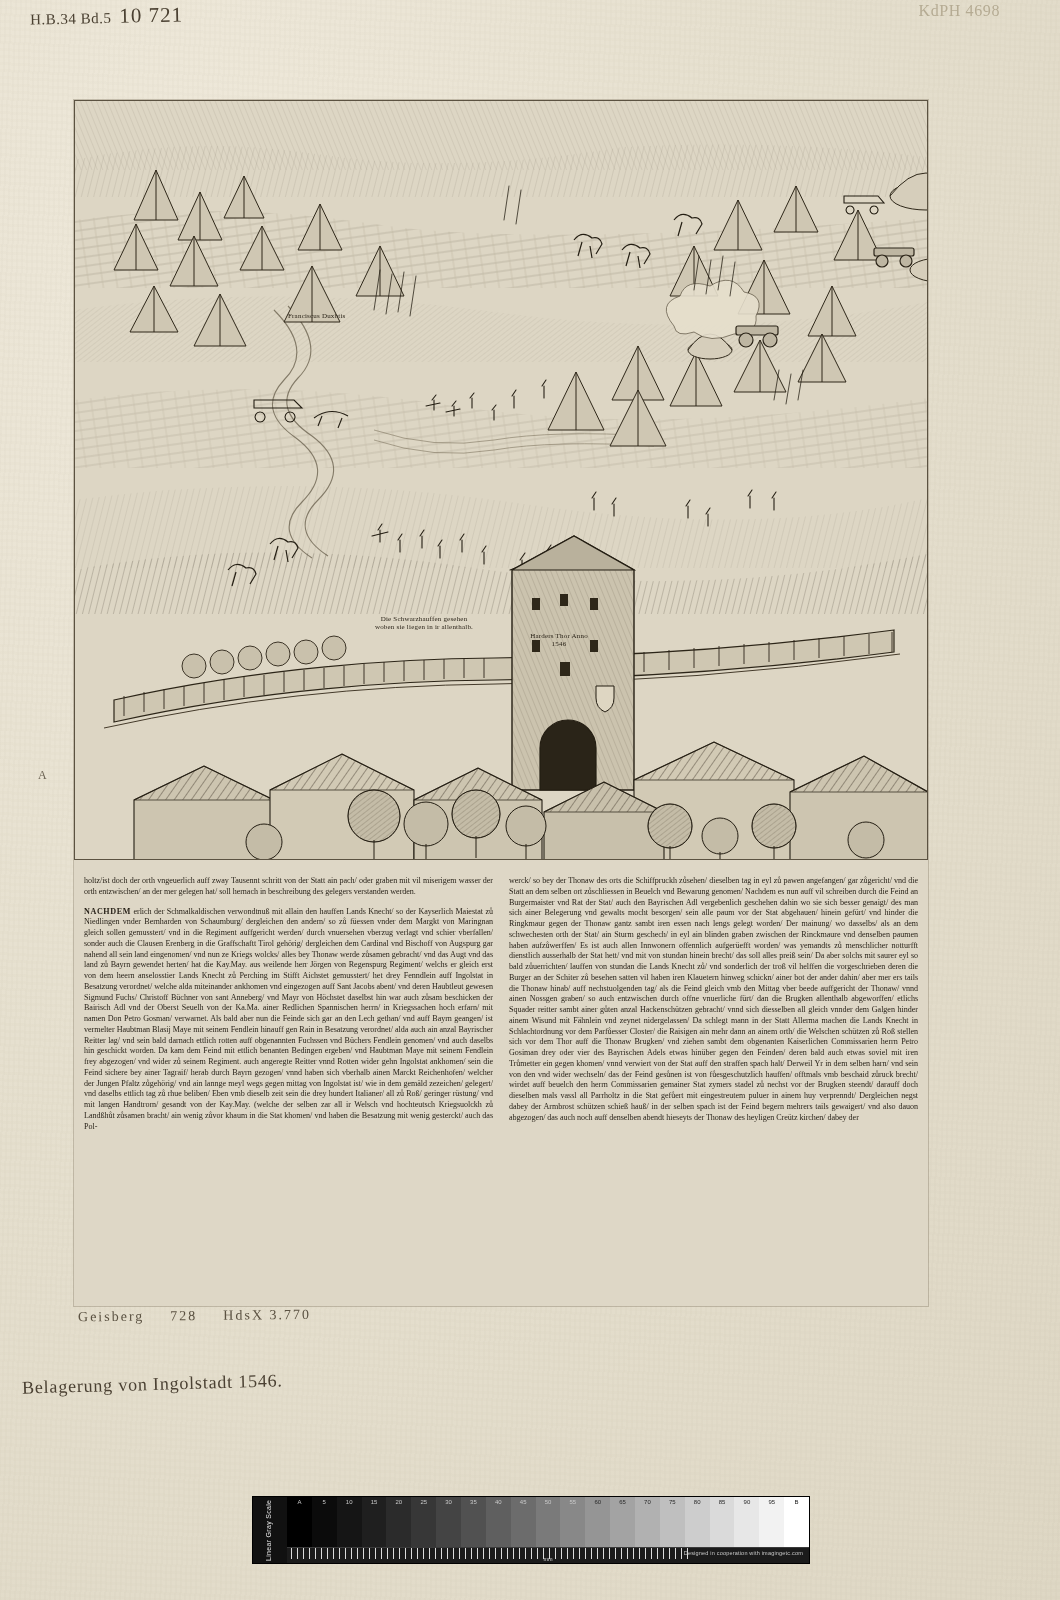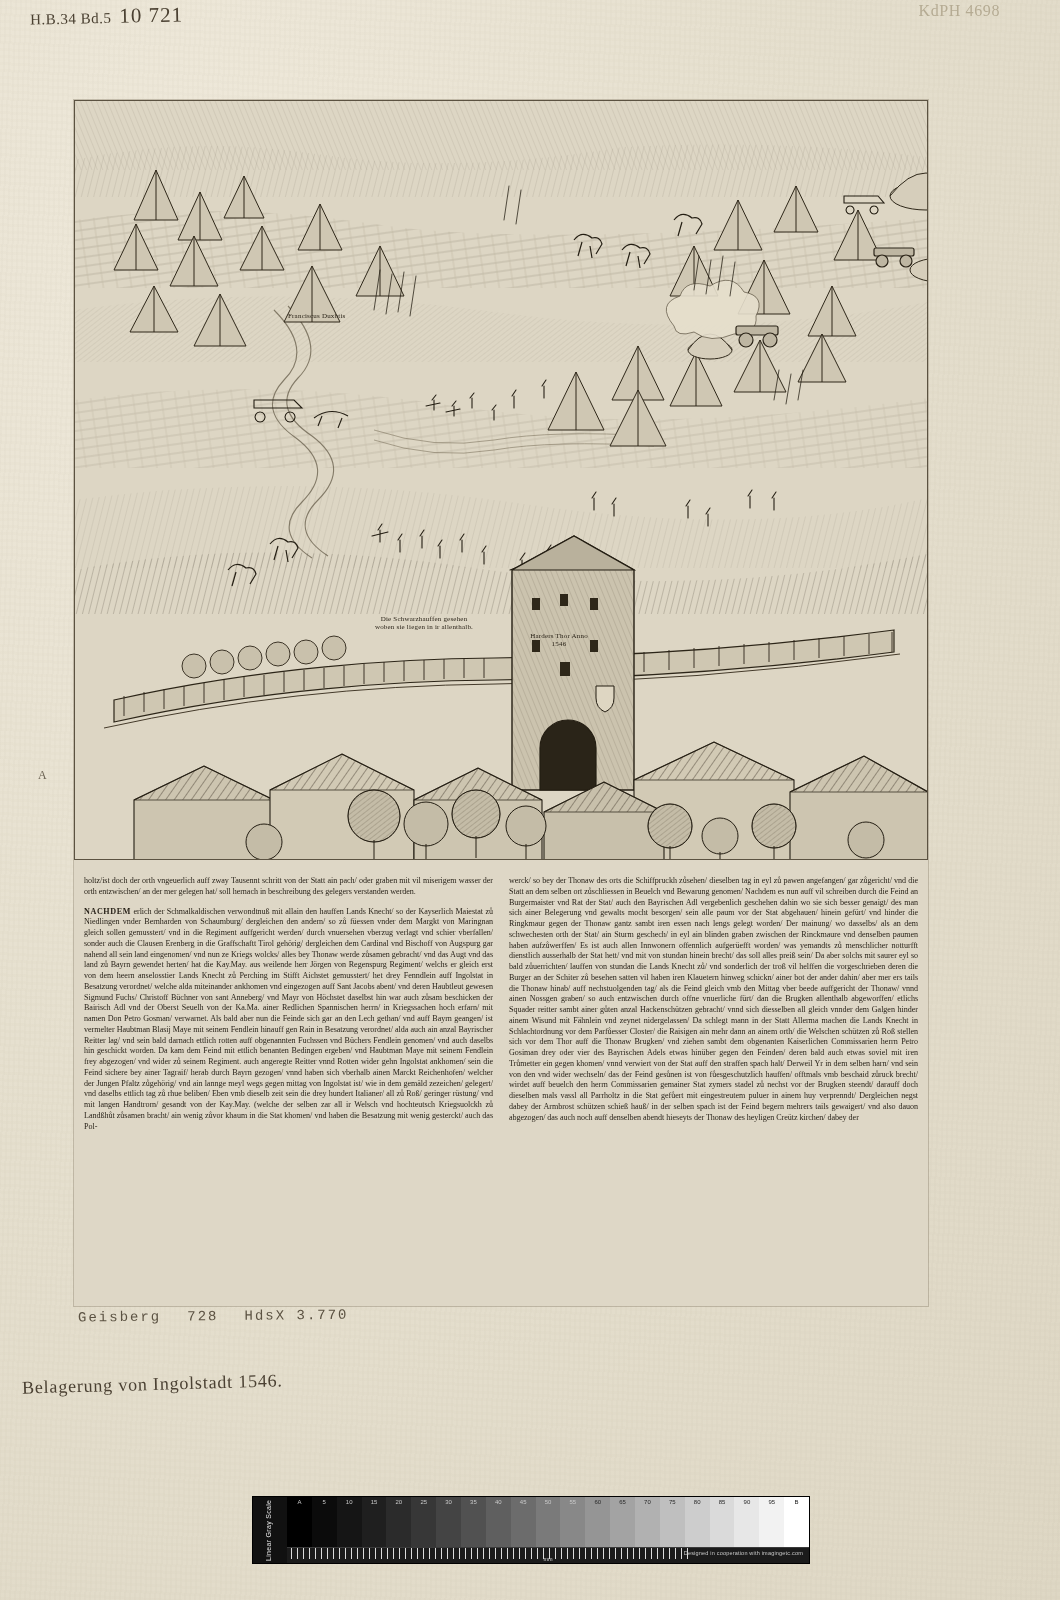--- a/index.html
+++ b/index.html
@@ -56,21 +56,21 @@
     color: #b5ab93;
     letter-spacing: .6px;
   }
   .anno-pencil-1 {
     left: 78px; top: 1308px;
     font-size: 14px;
     color: #5b5242;
     letter-spacing: 2px;
     transform: rotate(-.6deg);
   }
-  .anno-pencil-1 .grp { margin-right: 26px; font-family: Liberation Mono, monospace; }
+  .anno-pencil-1 .grp { margin-right: 26px; }
   .anno-pencil-2 {
     left: 22px; top: 1374px;
     font-size: 18px;
     color: #4b4133;
     letter-spacing: .8px;
     transform: rotate(-1.6deg);
   }
   .anno-marginal-left {
     left: 38px; top: 768px;
     font-size: 12px;

